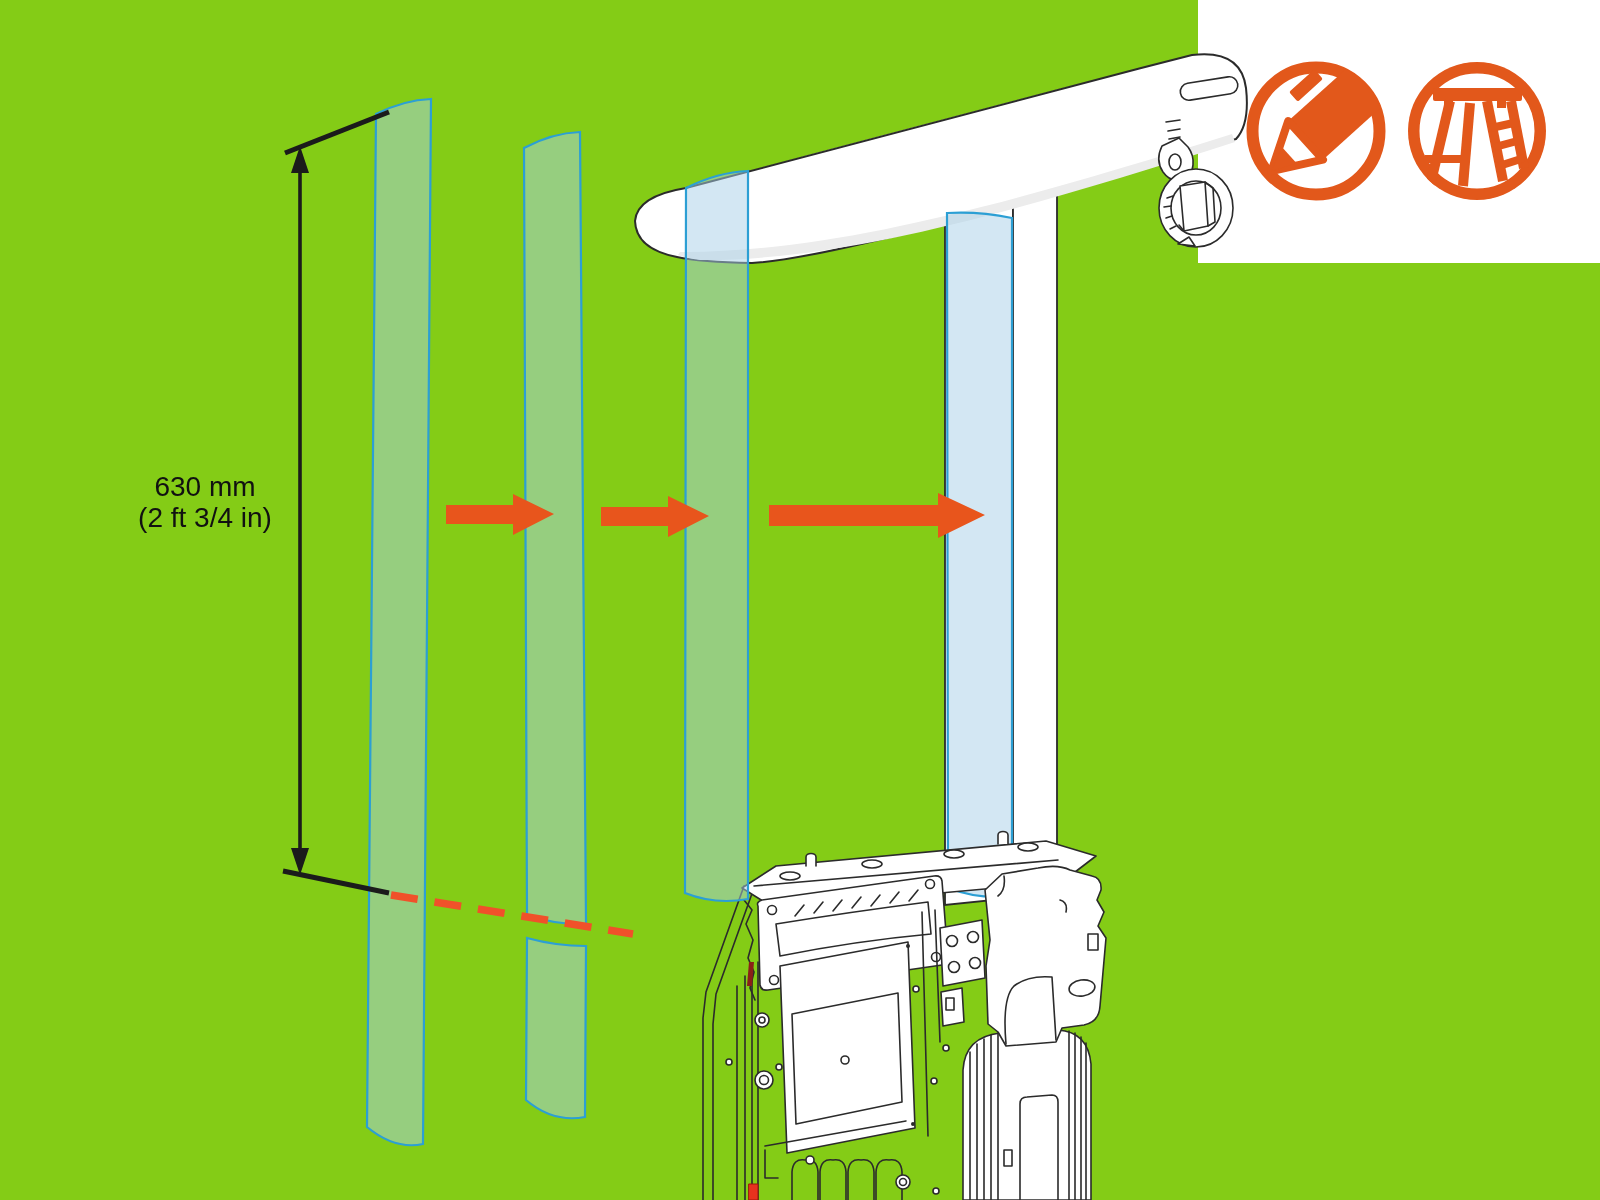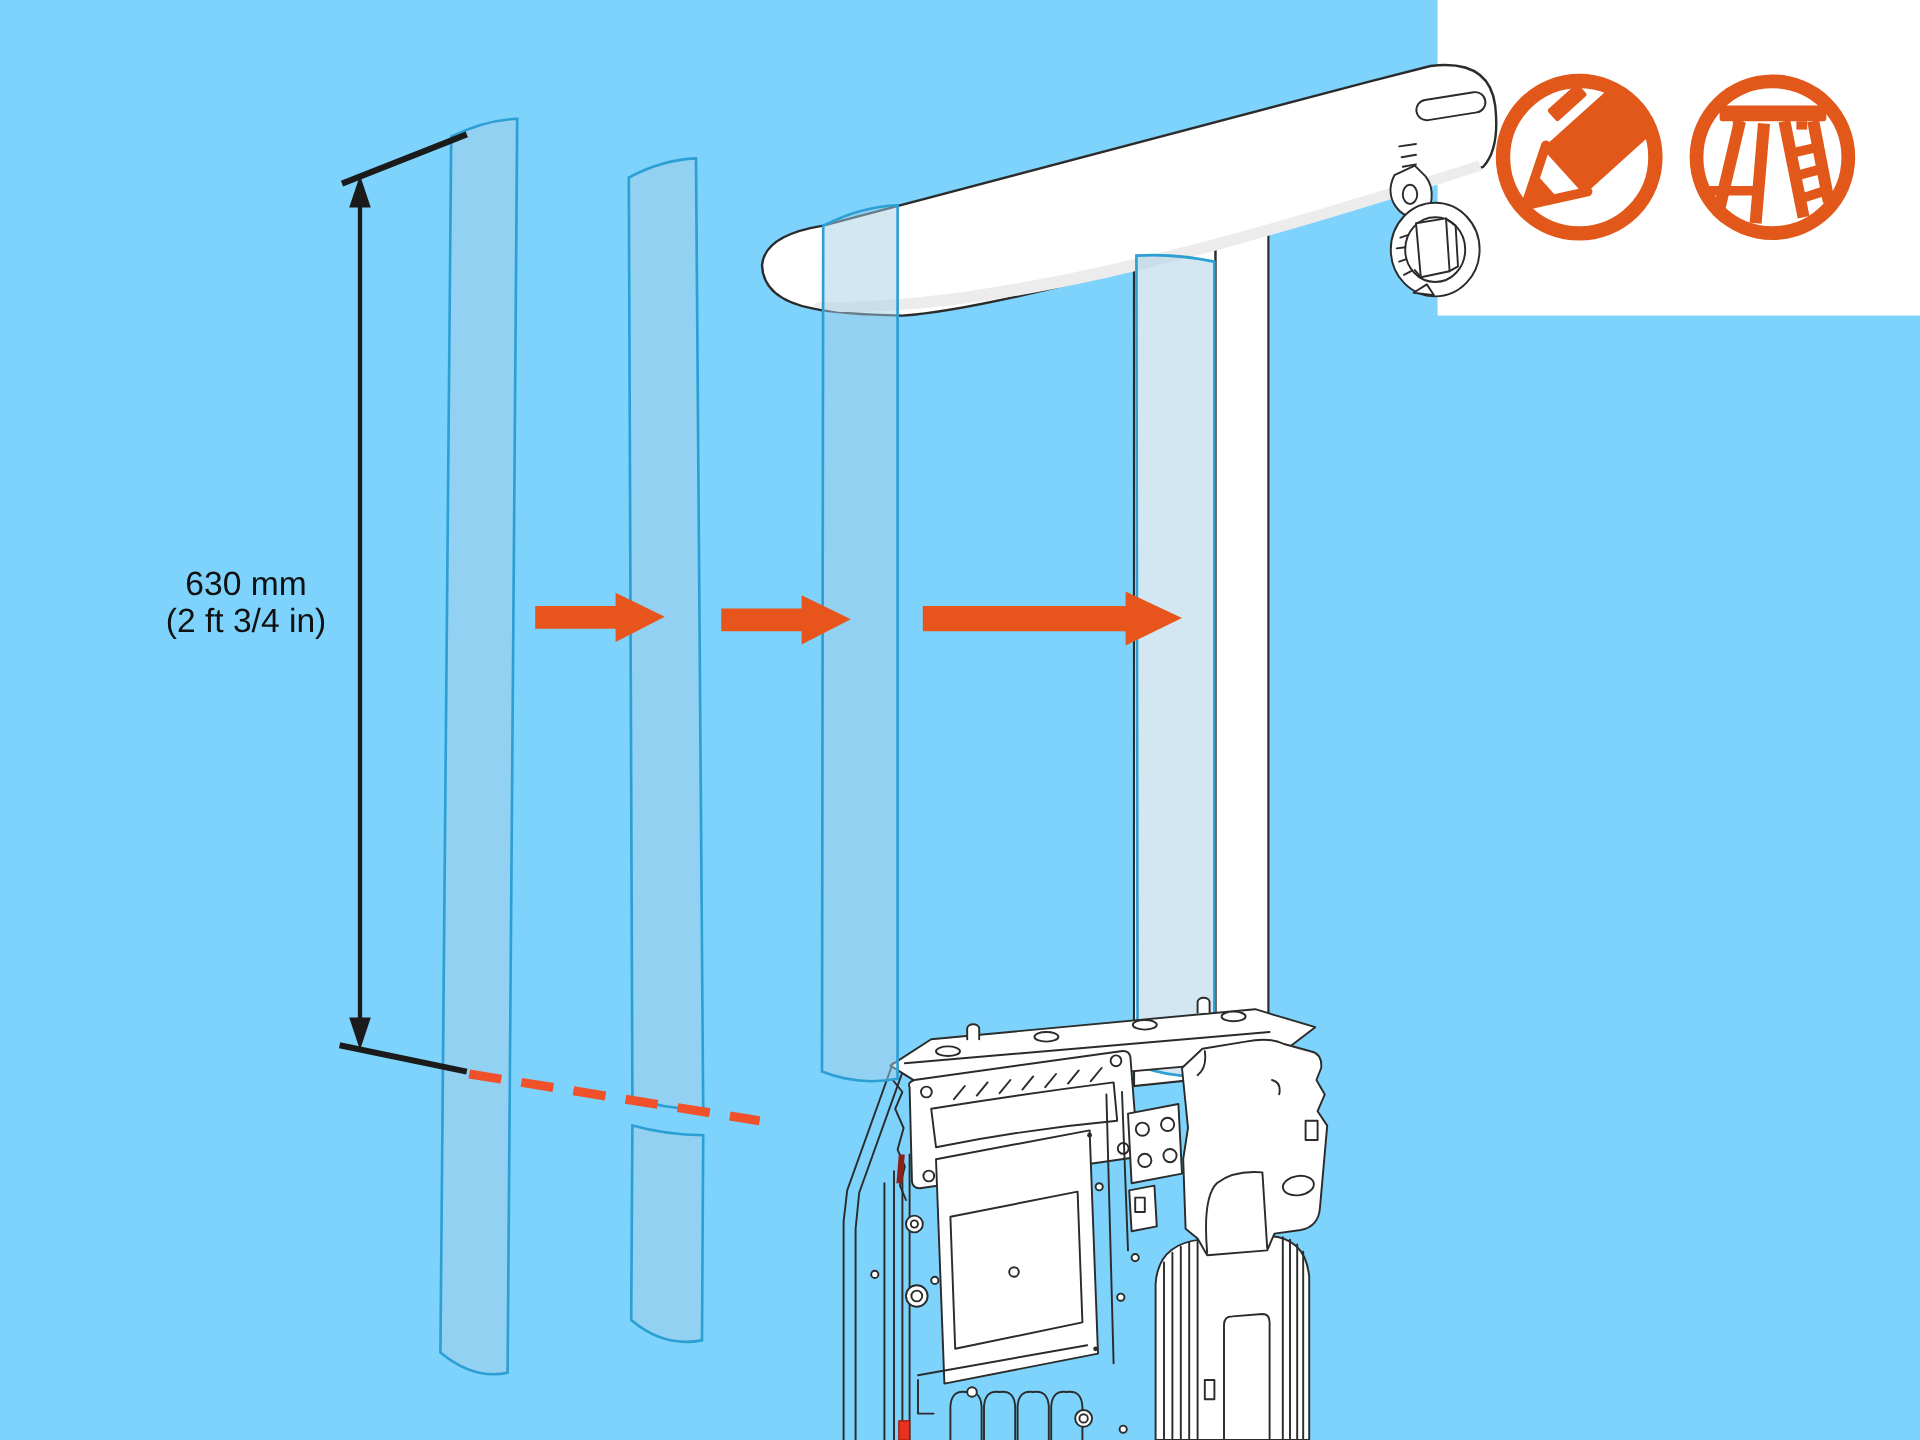--- a/index.html
+++ b/index.html
@@ -1,17 +1,17 @@
 <!DOCTYPE html>
 <html><head>
 <meta charset="utf-8">
 <style>
   html,body{margin:0;padding:0;}
   body{font-family:"Liberation Sans", sans-serif;}
-  .stage{position:relative;width:1600px;height:1200px;background:#7dd3fc;overflow:hidden;}
+  .stage{position:relative;width:1600px;height:1200px;background:#84cc16;overflow:hidden;}
   .stage svg{position:absolute;left:0;top:0;width:1600px;height:1200px;display:block;}
   text{font-family:"Liberation Sans", sans-serif;}
 </style>
 </head>
 <body>
 
 <div class="stage">
 <svg viewBox="0 0 1600 1200">
   <defs>
     <clipPath id="iconclip1">

